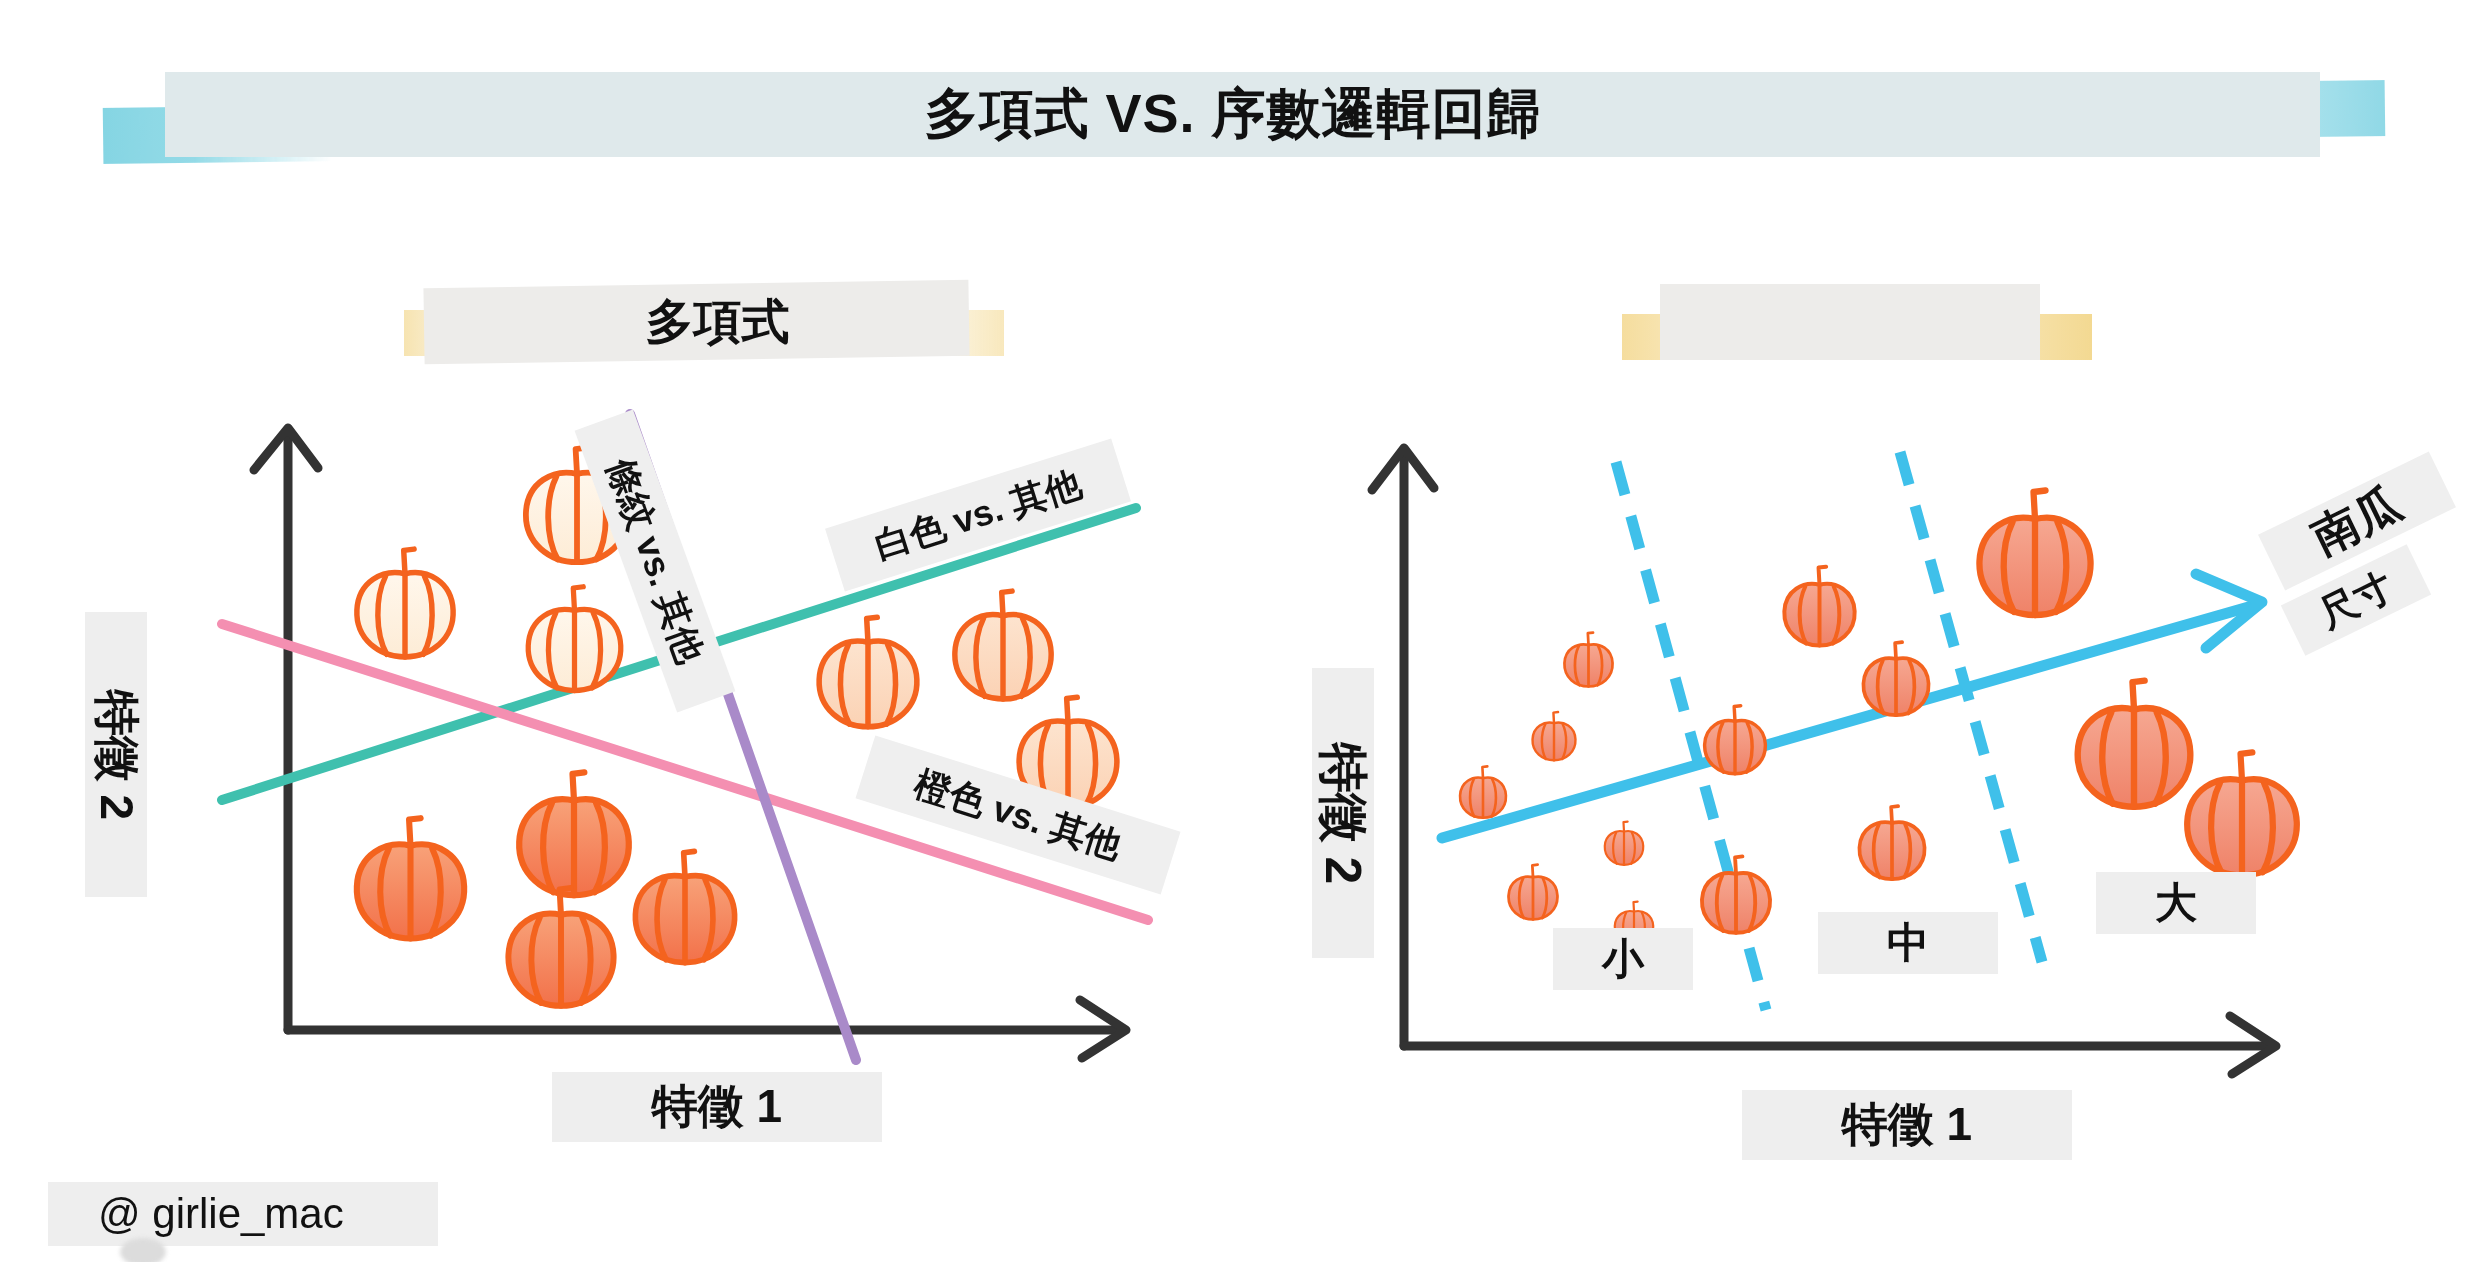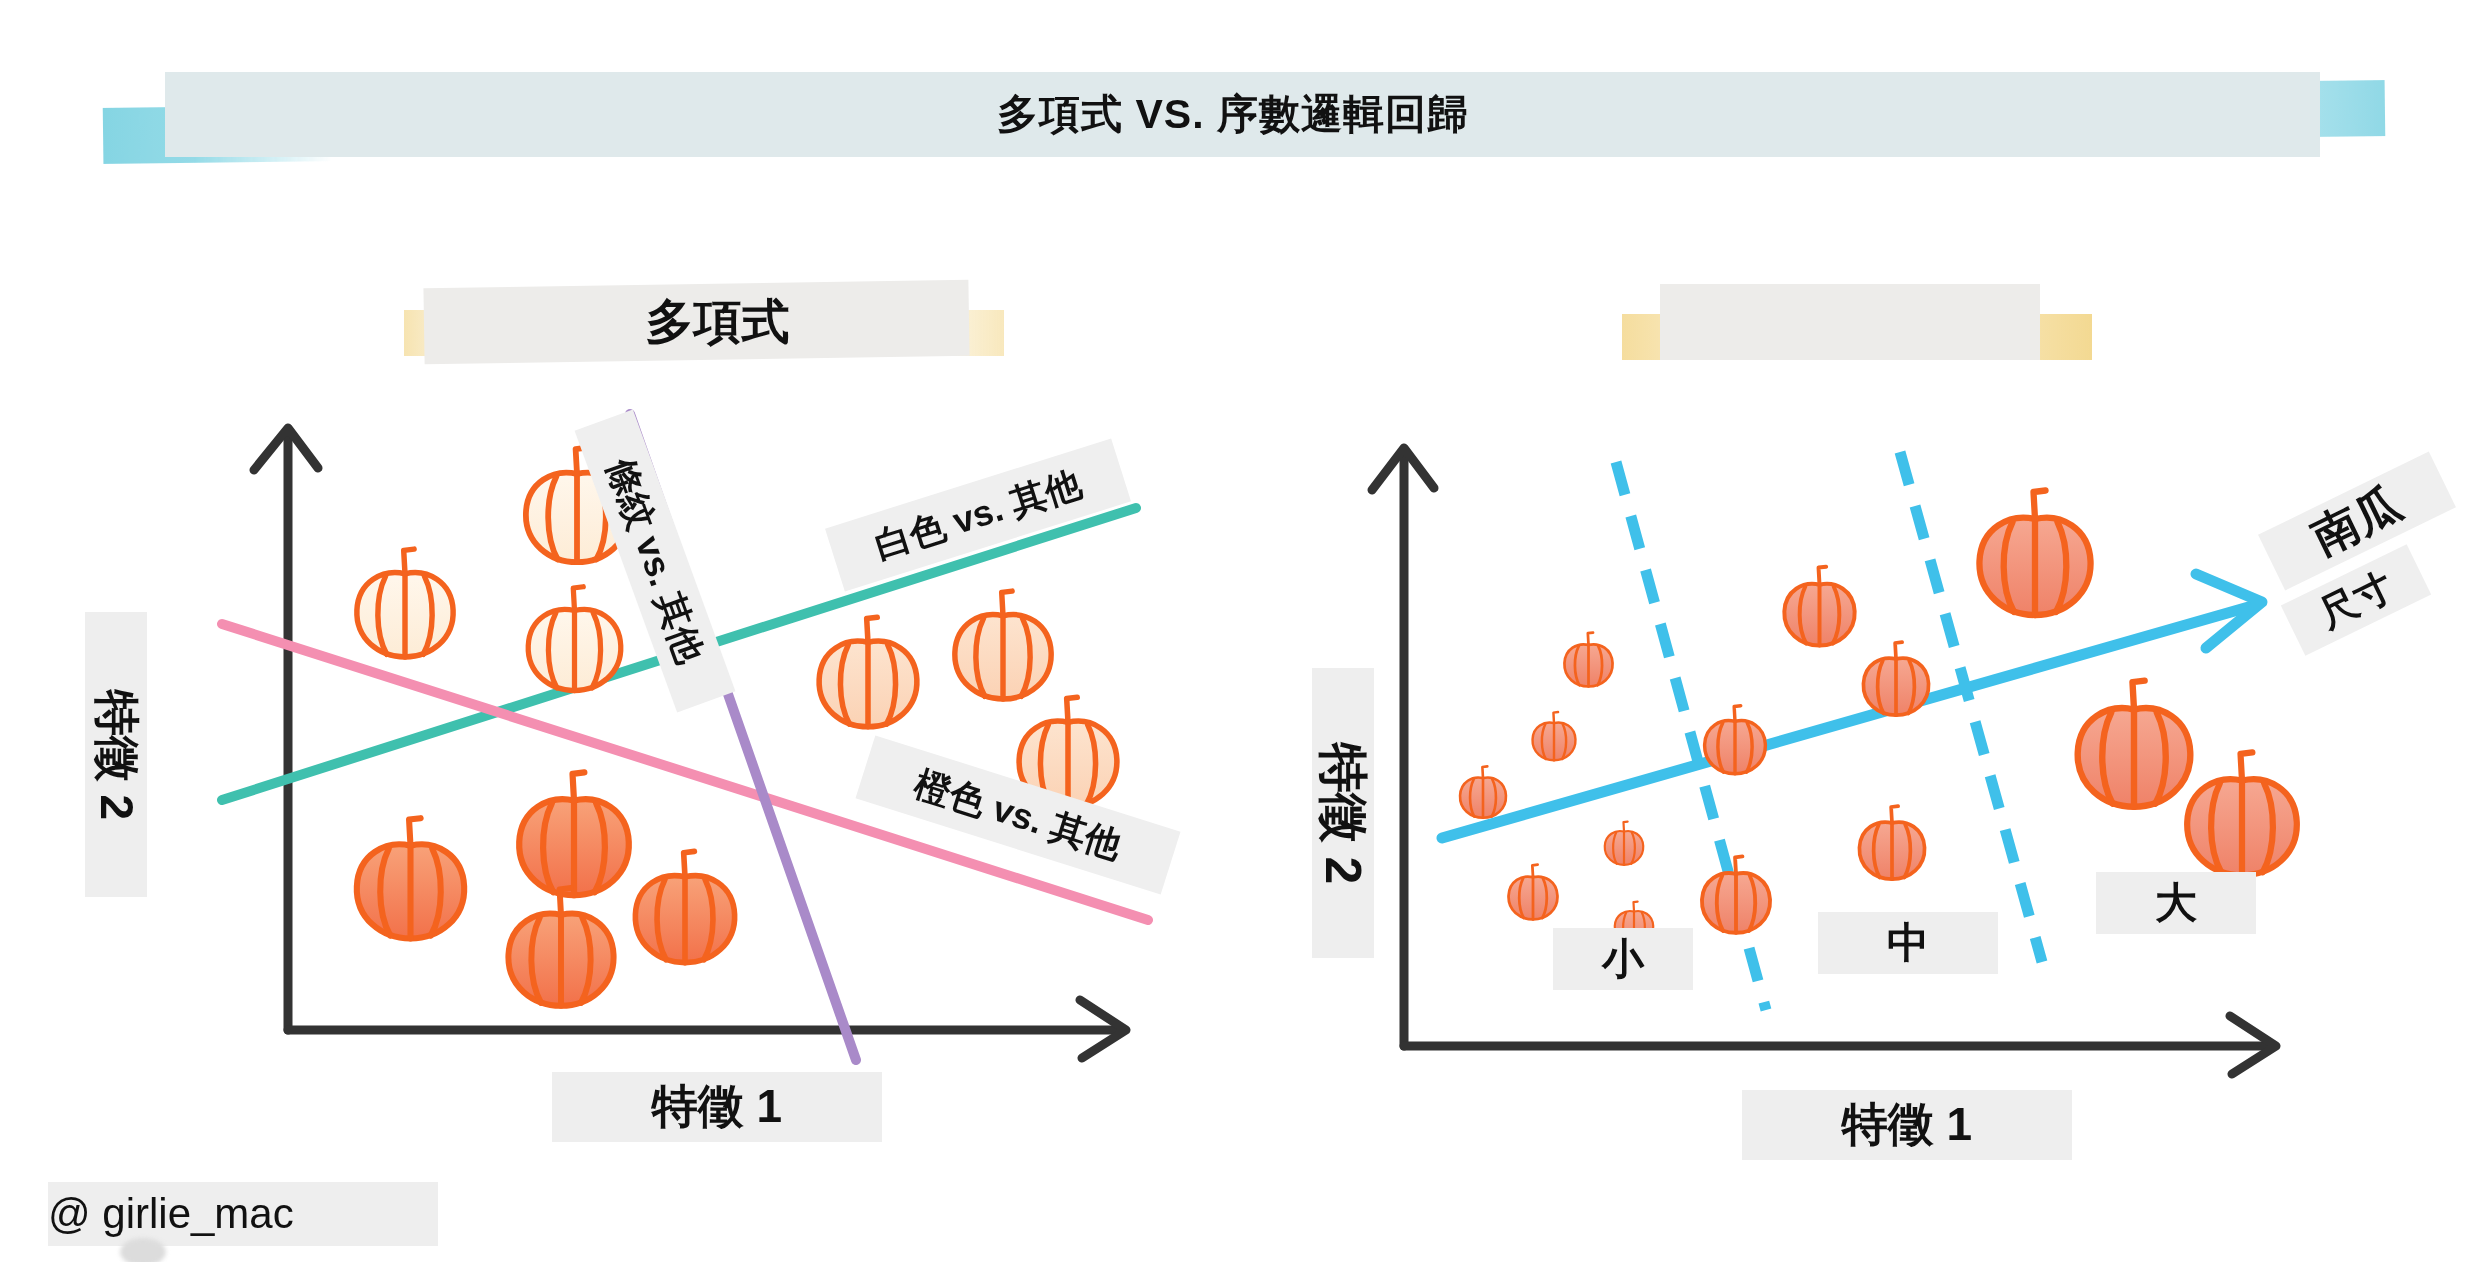--- a/index.html
+++ b/index.html
@@ -39,21 +39,21 @@
     position: absolute;
     left: 0; top: 0;
     width: 2155px; height: 85px;
     background: #dfe9eb;
   }
   #title-text {
     position: absolute;
     left: 0; top: 0;
     width: 2136px; height: 85px;
     display: flex; align-items: center; justify-content: center;
-    font-size: 41px;
+    font-size: 54px;
     font-weight: 700;
     letter-spacing: 1px;
     white-space: nowrap;
     color: #111;
   }
 
   
   .panel-header { position: absolute; }
   .hdr-tape {
     position: absolute;
@@ -105,20 +105,21 @@
     font-size: 36px; font-weight: 600; color: #111; white-space: nowrap;
   }
 
   
   #footer-chip {
     position: absolute;
     left: 48px; top: 1182px;
     width: 390px; height: 64px;
     background: #eeeeee;
     display: flex; align-items: center;
+    padding-left: 50px;
     box-sizing: border-box;
     font-size: 42px; font-weight: 400; color: #111;
   }
   #footer-smudge {
     position: absolute;
     left: 120px; top: 1238px;
     width: 46px; height: 28px;
     background: #dcdcdc;
     border-radius: 50%;
     filter: blur(2px);

